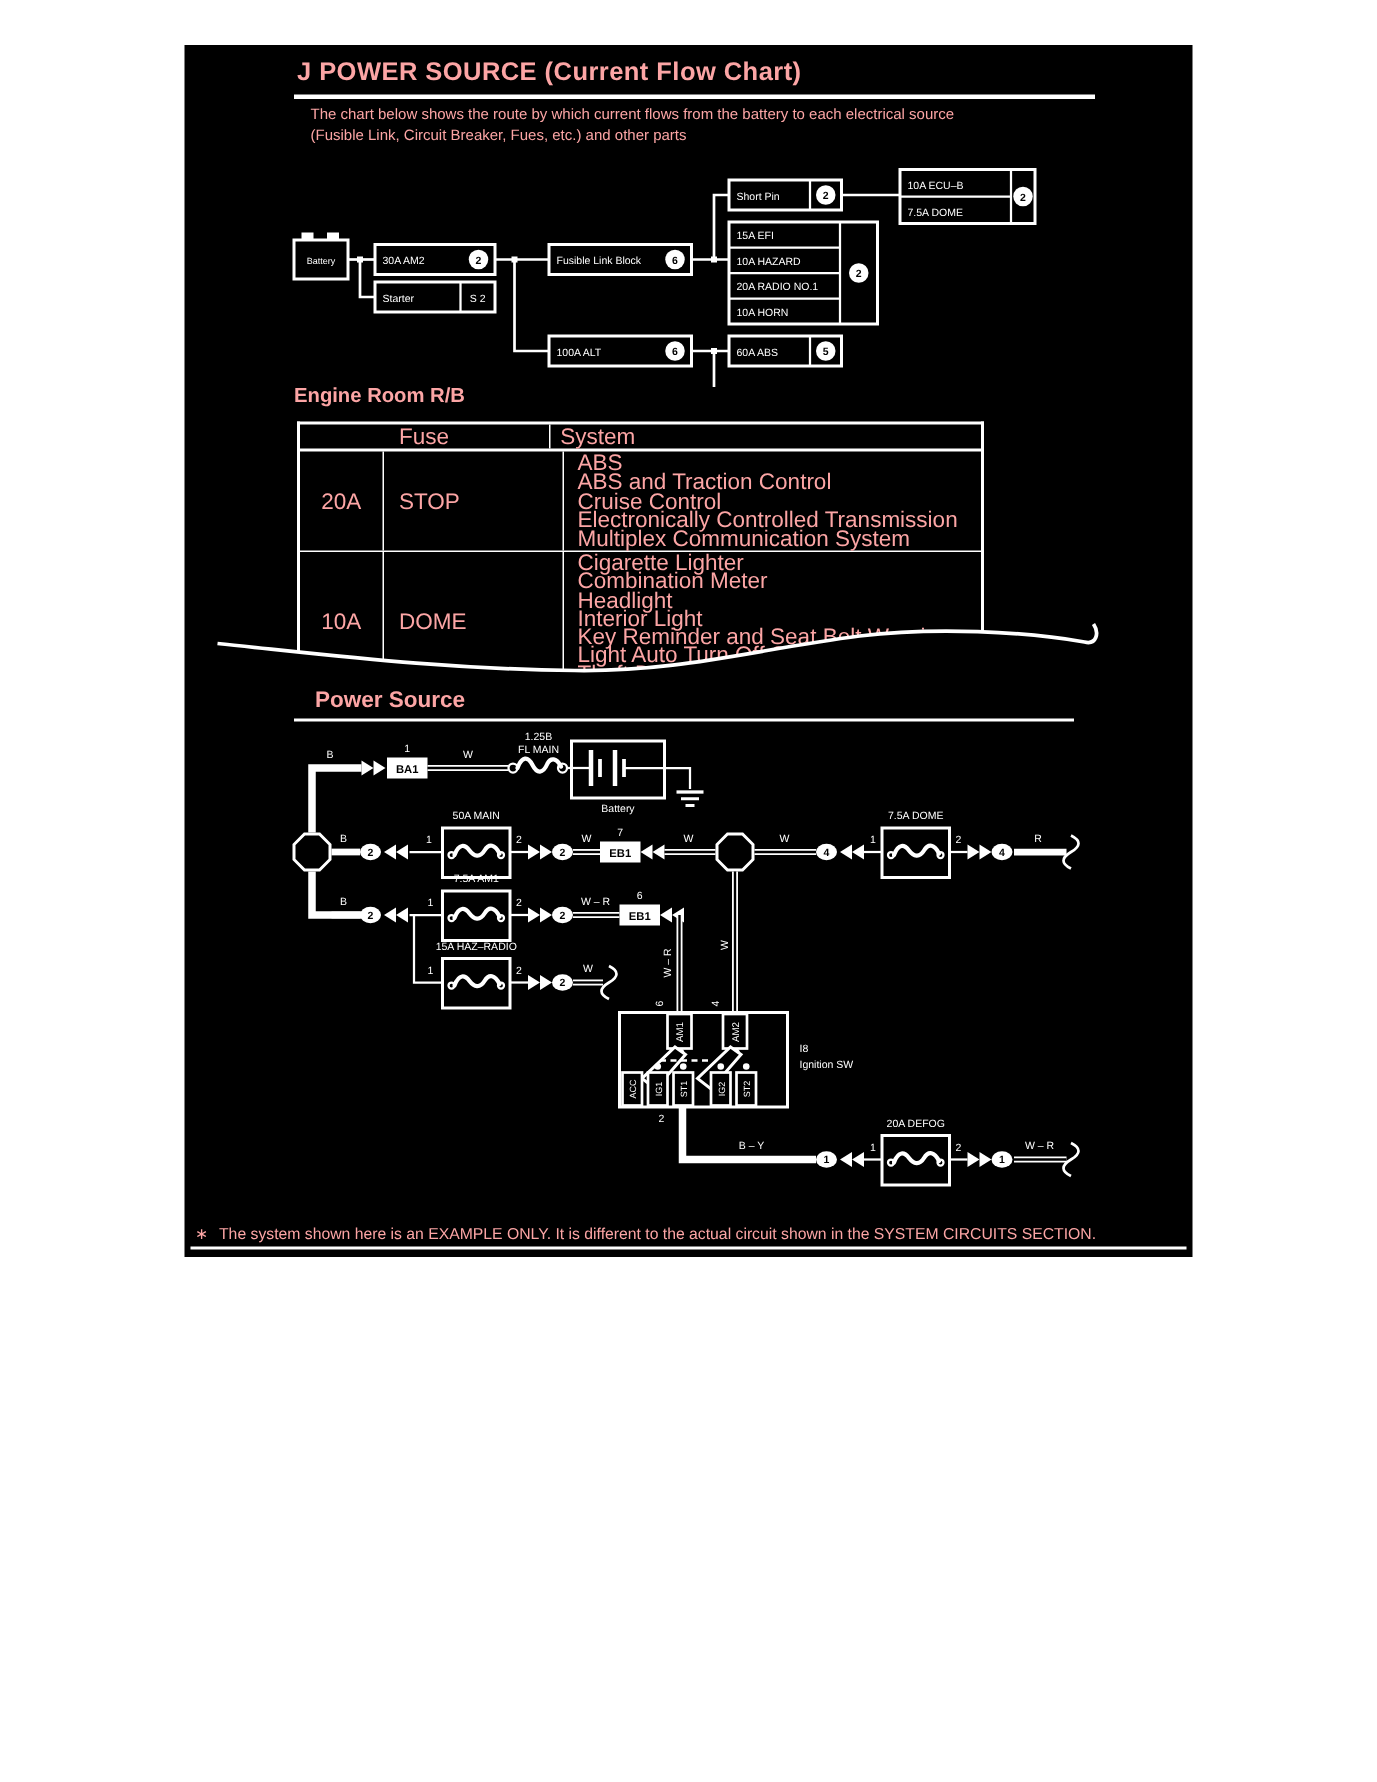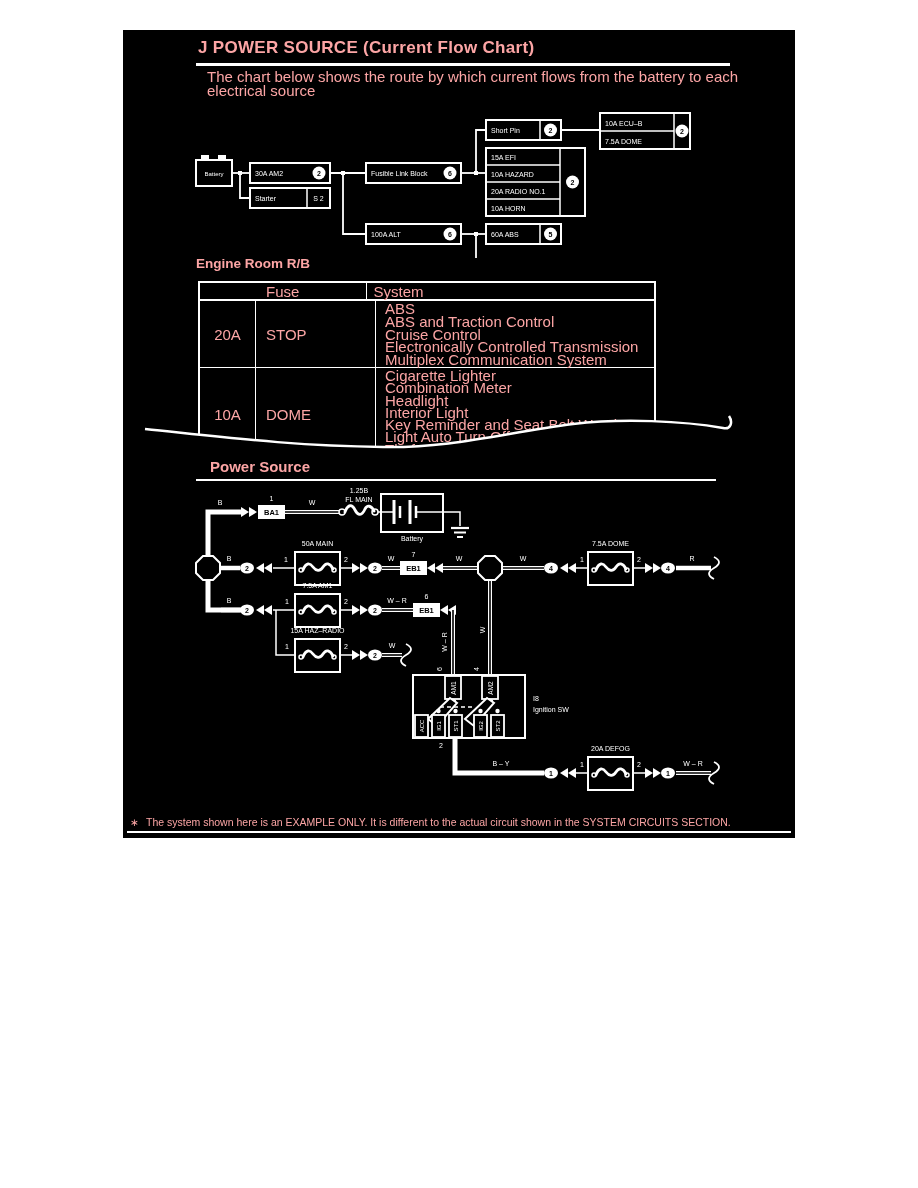--- a/index.html
+++ b/index.html
@@ -1,20 +1,20 @@
 <!DOCTYPE html>
 <html><head>
 <meta charset="utf-8">
 <style>
   html,body{margin:0;padding:0;background:#fff;}
   .page{position:relative;width:918px;height:1188px;background:#fff;font-family:"Liberation Sans",sans-serif;overflow:hidden;}
   .panel{position:absolute;left:123px;top:30px;width:672px;height:808px;background:#000;color:#fca5a5;overflow:hidden;}
   .title{position:absolute;left:73px;top:8px;width:532px;margin:0;font-size:17px;font-weight:bold;letter-spacing:.3px;
          border-bottom:3px solid #fff;padding:0 0 5px 2px;z-index:10;}
-  .intro{position:absolute;left:84px;top:40px;font-size:15px;line-height:14px;z-index:10;}
+  .intro{position:absolute;left:84px;top:40px;font-size:10px;line-height:14px;z-index:10;}
   .erb-h{position:absolute;left:73px;top:226px;margin:0;font-size:13.5px;font-weight:bold;z-index:10;}
   .ps-h{position:absolute;left:73px;top:428px;margin:0;width:520px;font-size:15px;font-weight:bold;
         padding:0 0 4px 14px;border-bottom:2.5px solid #fff;z-index:10;box-sizing:border-box;}
   .footnote{position:absolute;left:7px;top:786px;font-size:10.5px;z-index:10;}
   .footnote .star{display:inline-block;width:16px;}
   .bottom-rule{position:absolute;left:4px;top:801px;width:664px;height:2px;background:#fff;z-index:10;}
 
   
   .erb{position:absolute;left:75px;top:251px;width:454px;border:2px solid #fff;border-bottom:none;
        font-size:15px;z-index:1;box-sizing:content-box;}
@@ -52,20 +52,21 @@
 </head>
 <body>
 
 <div class="page">
   <div class="panel">
 
     <h1 class="title">J POWER SOURCE (Current Flow Chart)</h1>
 
     <div class="intro">
       <div>The chart below shows the route by which current flows from the battery to each electrical source</div>
+      <div>(Fusible Link, Circuit Breaker, Fues, etc.) and other parts</div>
     </div>
 
     <h2 class="erb-h">Engine Room R/B</h2>
 
     <div class="erb">
       <div class="erb-head">
         <div class="c-fuse">Fuse</div>
         <div class="c-sys">System</div>
       </div>
       <div class="erb-row r1">

